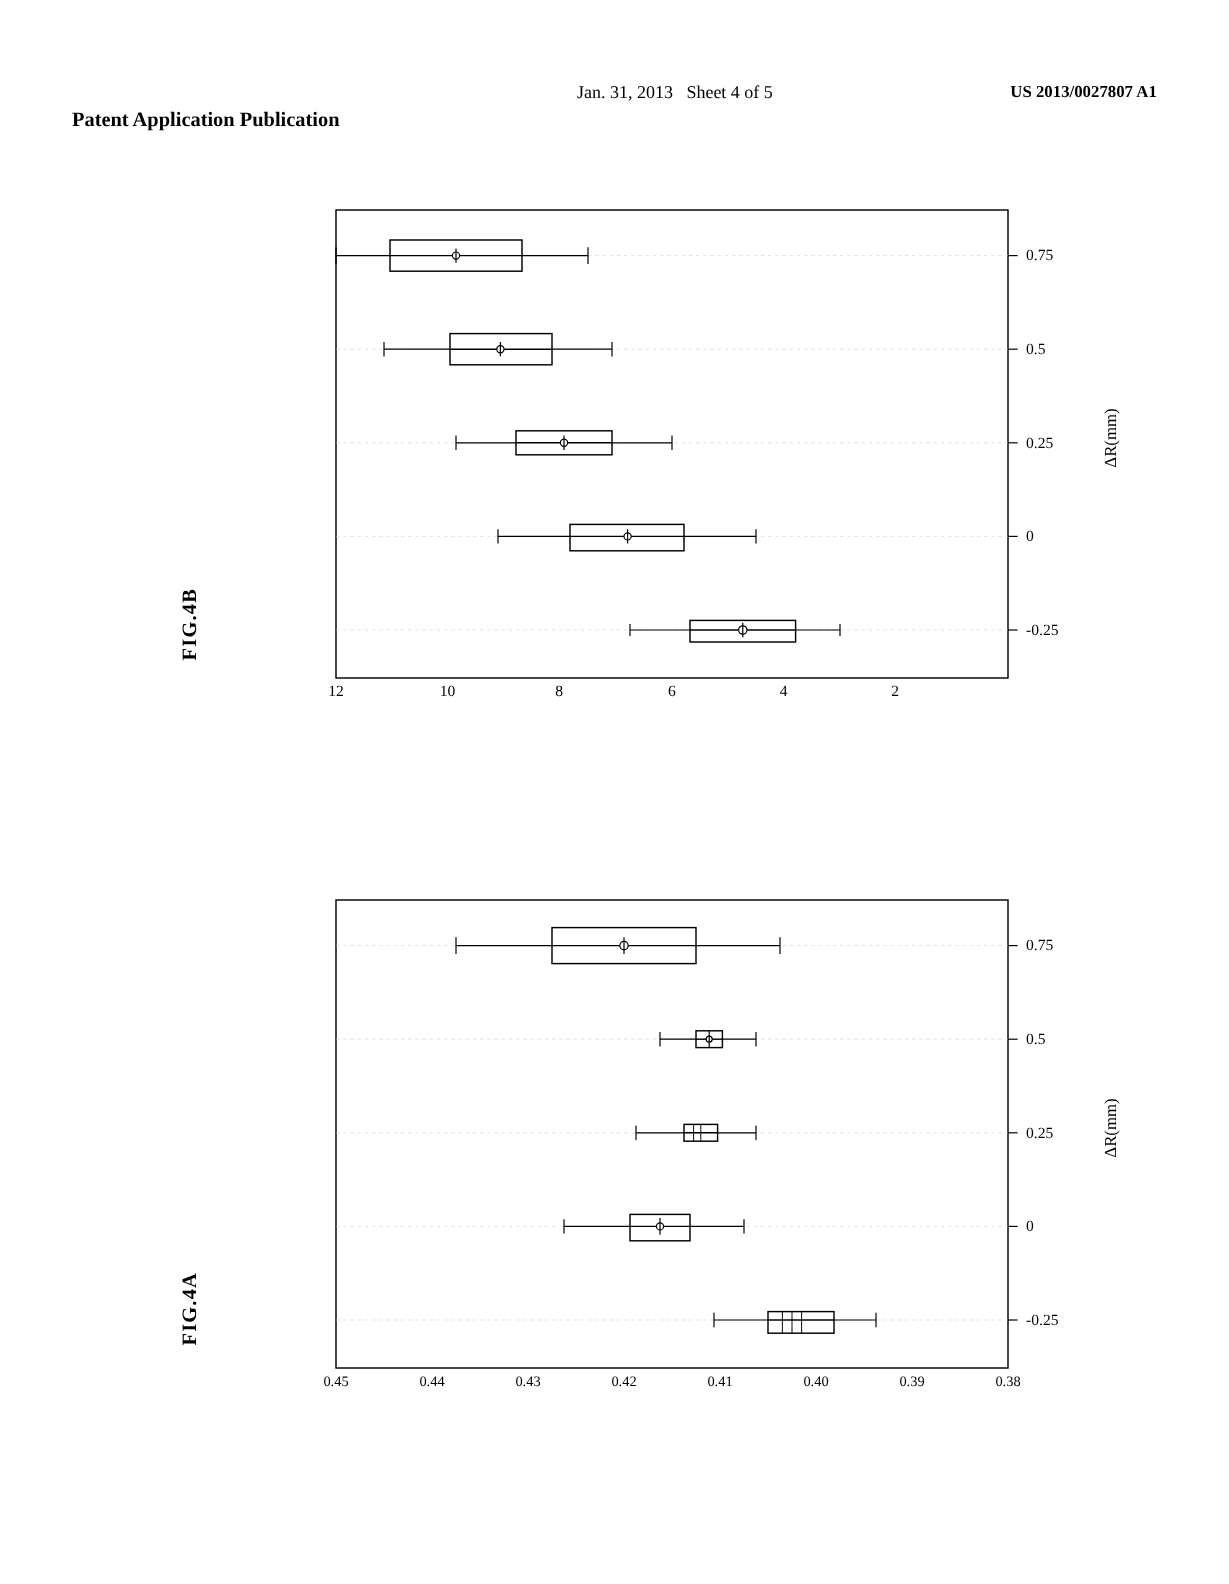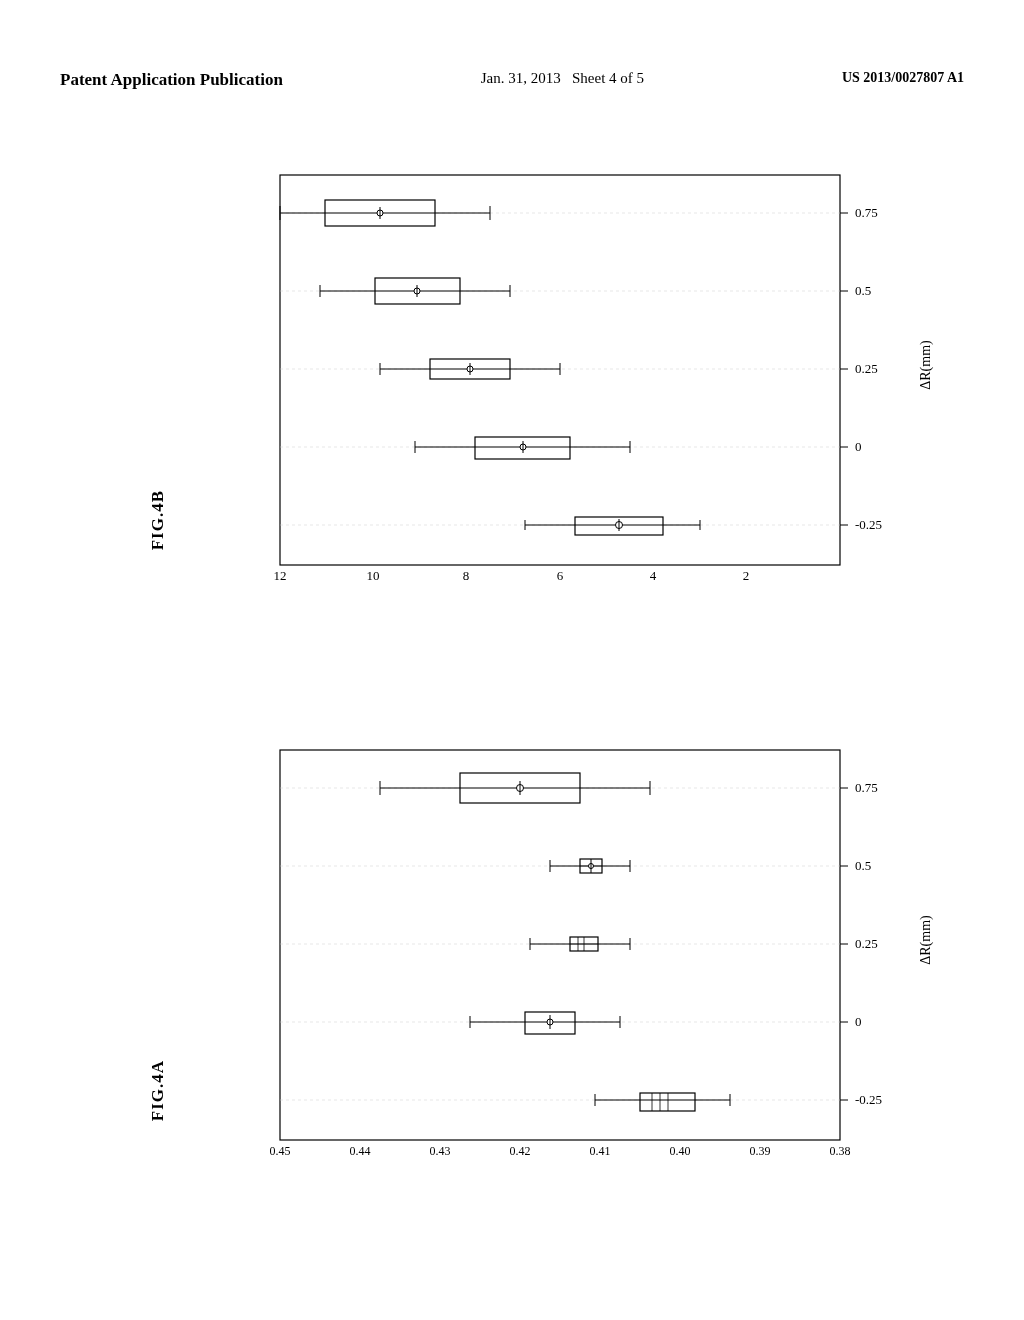--- a/index.html
+++ b/index.html
@@ -26,21 +26,21 @@
 
     
     svg text {
       font-family: 'Times New Roman', Times, serif;
     }
   </style>
 </head>
 <body>
 
 <div class="header">
-  <div style="font-size:17px; font-weight:bold;">
+  <div style="font-size:17px; font-weight:bold;margin-top:20px;">
     <span>Patent Application Publication</span>
   </div>
   <div style="font-size:15px; text-align:left;">
     <span>Jan. 31, 2013&nbsp;&nbsp;&nbsp;Sheet 4 of 5</span>
   </div>
   <div style="font-size:14px; font-weight:bold;text-align:right;">
     <span>US 2013/0027807 A1</span>
   </div>
 </div>
 

